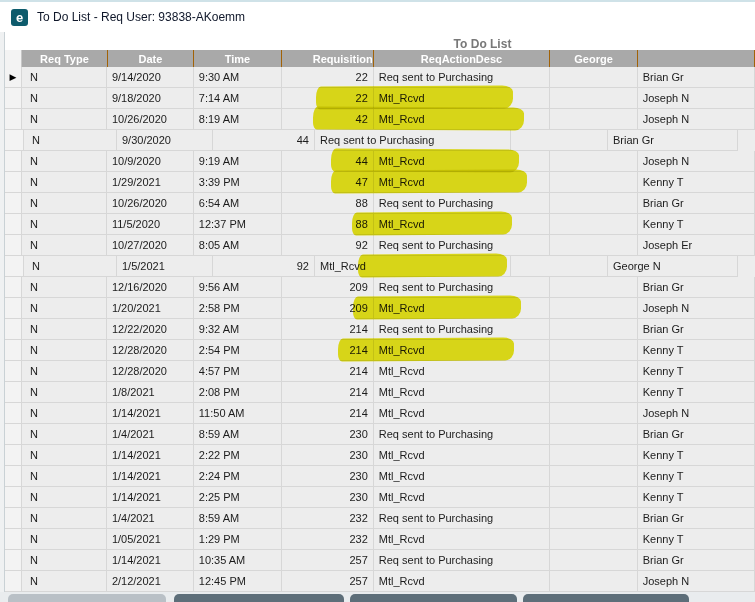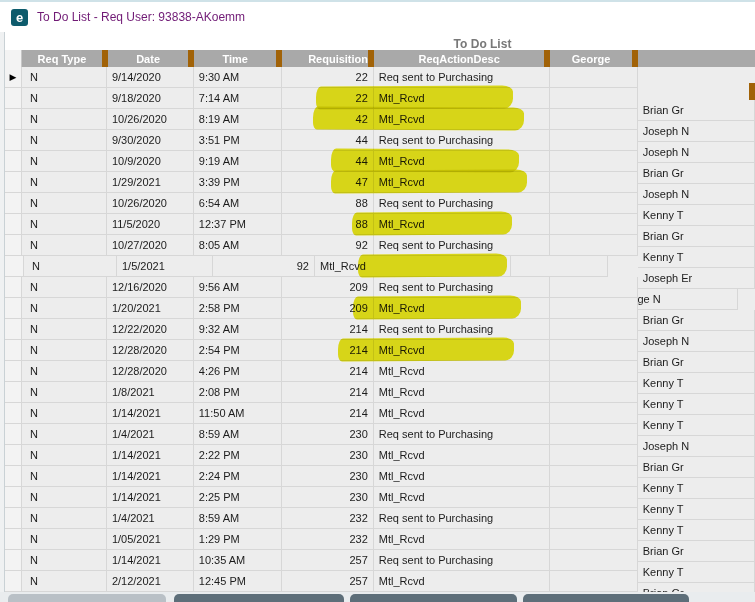--- a/index.html
+++ b/index.html
@@ -5,38 +5,38 @@
   html,body{margin:0;padding:0;}
   body{
     width:755px;height:602px;overflow:hidden;background:#fff;
     font-family:"Liberation Sans",sans-serif;
   }
   .window{position:relative;width:755px;height:602px;overflow:hidden;background:#fff;border-top:2px solid #cfe2e8;box-sizing:border-box;}
   
   .titlebar{height:30px;display:flex;align-items:center;padding-left:11px;background:#fff;}
   .app-icon{width:17px;height:17px;border-radius:3px;background:#0d5b6c;color:#fff;
     display:flex;align-items:center;justify-content:center;font-size:13px;font-weight:bold;line-height:1;}
-  .win-title{margin-left:9px;font-size:12px;color:#701a75;white-space:nowrap;}
+  .win-title{margin-left:9px;font-size:12px;color:#0f172a;white-space:nowrap;}
   
   .left-strip{position:absolute;left:0;top:30px;bottom:0;width:4px;background:#eff1f2;border-right:1px solid #c9d1d5;}
   
   .caption{position:absolute;top:35px;left:0;width:100%;text-align:center;transform:translateX(105px);
     font-size:12px;font-weight:bold;color:#787878;}
   
   .grid{position:absolute;left:5px;top:48px;width:750px;height:542px;overflow:hidden;background:#ededed;}
   .hrow{display:flex;height:17px;background:#a9a9a9;}
   .hcell{box-sizing:border-box;height:17px;display:flex;align-items:center;justify-content:center;
-    color:#fff;font-size:11px;font-weight:bold;border-right:6px solid #a16207;overflow:hidden;white-space:nowrap;}
+    color:#fff;font-size:11px;font-weight:bold;border-right:1px solid #a16207;overflow:hidden;white-space:nowrap;}
   .hcell.corner{background:#f3f3f3;border-right:1px solid #c6c6c6;}
   .drow{display:flex;height:21px;}
   .dcell{box-sizing:border-box;height:21px;display:flex;align-items:center;background:#ededed;
     font-size:11px;color:#1c1c1c;border-right:1px solid #d7d7d7;border-bottom:1px solid #d7d7d7;
     padding:0 5px;white-space:nowrap;overflow:hidden;}
   .c0{width:19px;}.c1{width:93px;padding:0 8px;}.c2{width:96px;}.c3{width:97px;}
-  .c4{width:102px;justify-content:flex-end;}.c5{width:196px;}.c6{width:97px;}.c7{width:130px;margin-top:33px;}
+  .c4{width:102px;justify-content:flex-end;}.c5{width:196px;}.c6{width:97px;}.c7{width:130px;}
   .dcell.c0{background:#f3f3f3;justify-content:center;padding:0;}
   .arrow{font-size:9px;color:#000;line-height:1;}
   
   .hl{position:absolute;height:23px;background:#e6e200;opacity:.9;mix-blend-mode:multiply;
     border-radius:5px 11px 9px 4px / 11px 6px 10px 7px;pointer-events:none;}
   
   .btnstrip{position:absolute;left:0;right:0;top:590px;height:12px;background:#e9ecee;}
   .bbtn{position:absolute;top:2px;height:14px;border-radius:5px 5px 0 0;background:#5d6e79;}
   .bbtn.light{background:#b9c0c6;}
 </style>
@@ -95,21 +95,20 @@
           <div class="dcell c3">8:19 AM</div>
           <div class="dcell c4">42</div>
           <div class="dcell c5">Mtl_Rcvd</div>
           <div class="dcell c6"></div>
           <div class="dcell c7">Joseph N</div>
         </div>
         <div class="drow">
           <div class="dcell c0"></div>
           <div class="dcell c1">N</div>
           <div class="dcell c2">9/30/2020</div>
-          <div class="dcell c3">3:51 PM</div>
           <div class="dcell c4">44</div>
           <div class="dcell c5">Req sent to Purchasing</div>
           <div class="dcell c6"></div>
           <div class="dcell c7">Brian Gr</div>
         </div>
         <div class="drow">
           <div class="dcell c0"></div>
           <div class="dcell c1">N</div>
           <div class="dcell c2">10/9/2020</div>
           <div class="dcell c3">9:19 AM</div>
@@ -204,21 +203,21 @@
           <div class="dcell c3">2:54 PM</div>
           <div class="dcell c4">214</div>
           <div class="dcell c5">Mtl_Rcvd</div>
           <div class="dcell c6"></div>
           <div class="dcell c7">Kenny T</div>
         </div>
         <div class="drow">
           <div class="dcell c0"></div>
           <div class="dcell c1">N</div>
           <div class="dcell c2">12/28/2020</div>
-          <div class="dcell c3">4:26 PM</div>
+          <div class="dcell c3">4:57 PM</div>
           <div class="dcell c4">214</div>
           <div class="dcell c5">Mtl_Rcvd</div>
           <div class="dcell c6"></div>
           <div class="dcell c7">Kenny T</div>
         </div>
         <div class="drow">
           <div class="dcell c0"></div>
           <div class="dcell c1">N</div>
           <div class="dcell c2">1/8/2021</div>
           <div class="dcell c3">2:08 PM</div>

